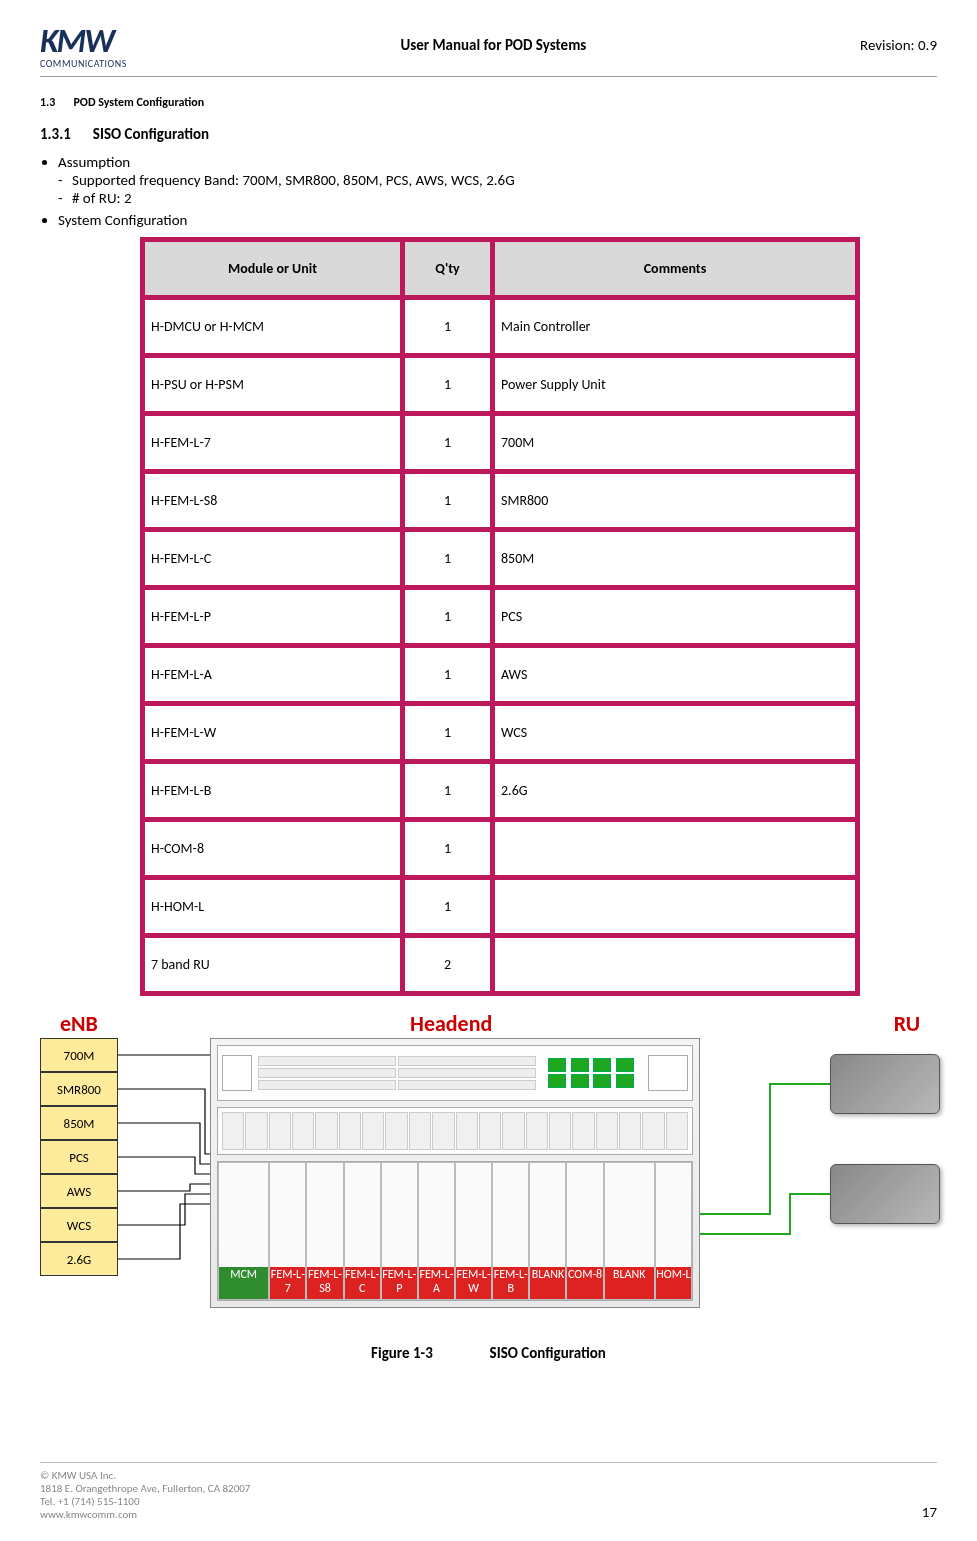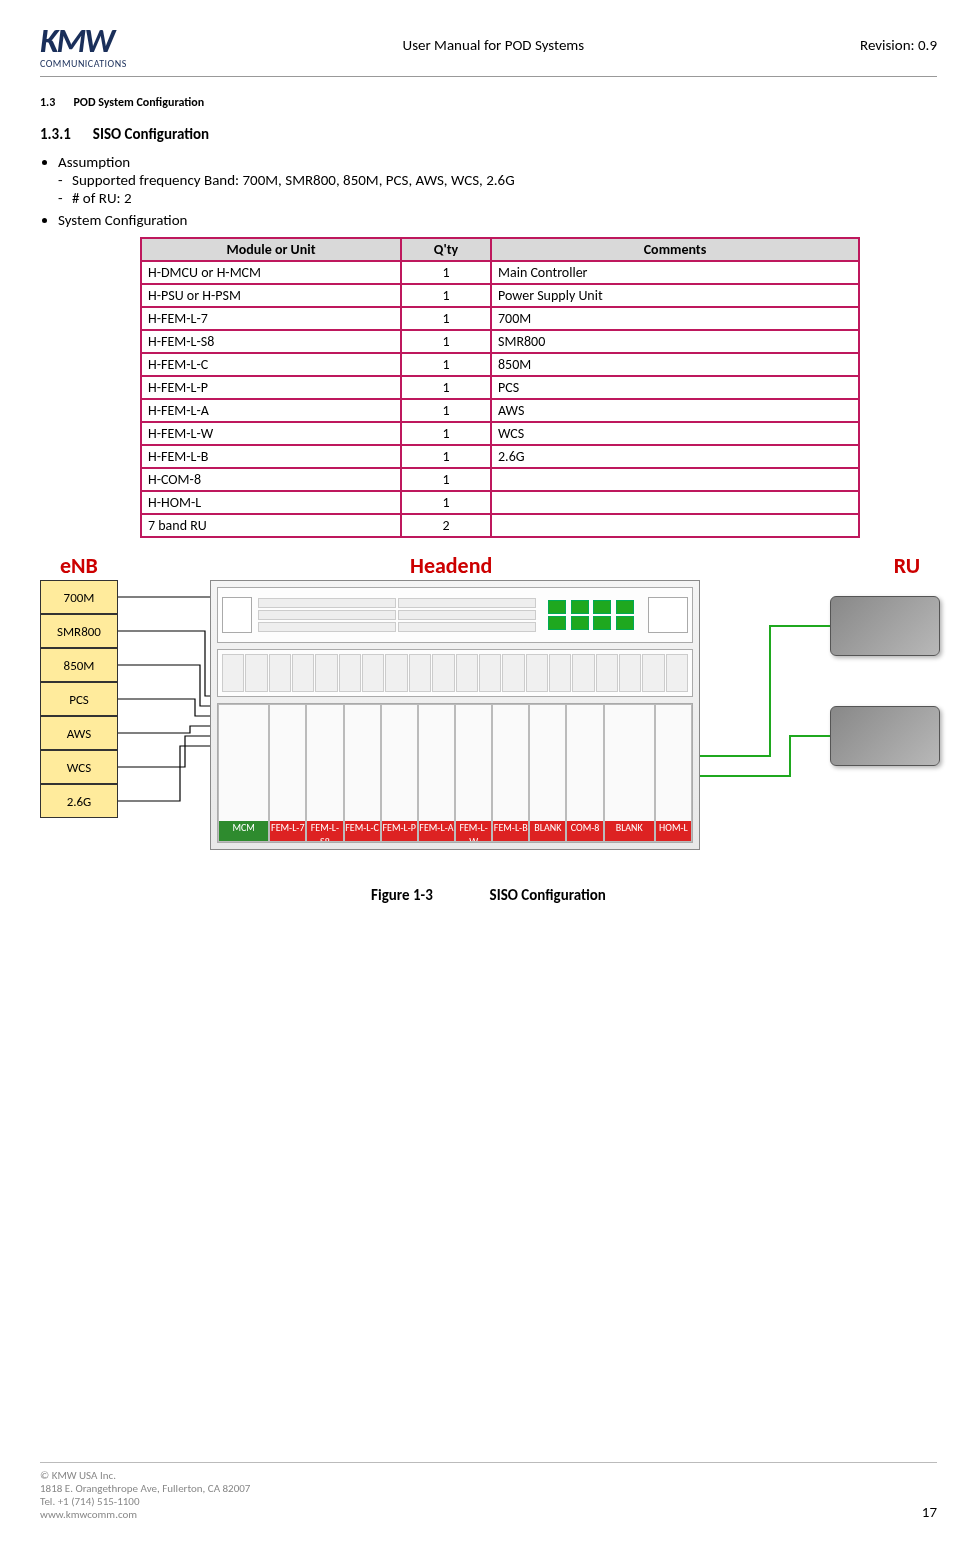--- a/index.html
+++ b/index.html
@@ -28,39 +28,39 @@
     font-size: 34px;
     color: #1a2f5a;
     letter-spacing: -2px;
   }
   .logo-sub {
     font-size: 10px;
     color: #1a2f5a;
     letter-spacing: 0.5px;
     margin-top: -4px;
   }
-  .doc-title { font-size: 15px; text-align: center; flex: 1; }
+  .doc-title { font-size: 15px; text-align: center; flex: 1; font-weight: bold; }
   .revision { font-size: 15px; }
   .h1 { font-size: 12px; font-weight: 700; margin: 6px 0 8px; }
   .h1 .num { margin-right: 18px; }
   .h2 { font-size: 15px; font-weight: 700; margin: 16px 0 10px; }
   .h2 .num { margin-right: 22px; }
   ul.bullets { list-style: disc; margin-left: 18px; margin-bottom: 8px; }
   ul.bullets > li { margin-bottom: 4px; font-size: 15px; }
   .sublist { font-size: 15px; }
   .sublist .dash { display: inline-block; width: 14px; }
   .config-table {
     border-collapse: collapse;
     margin: 6px 0 18px 100px;
     font-size: 14px;
     width: 720px;
   }
   .config-table th, .config-table td {
-    border: 2px solid #be185d;
-    padding: 2px 6px;
+    border: 5px solid #be185d;
+    padding: 18px 6px;
     text-align: left;
     height: 22px;
   }
   .config-table th { background: #d9d9d9; font-weight: 700; text-align: center; }
   .config-table th.col-module { width: 260px; }
   .config-table th.col-qty { width: 90px; }
   .config-table td.qty { text-align: center; }
   .diagram-wrap { position: relative; width: 900px; height: 320px; margin: 0 auto; }
   .diag-label { position: absolute; font-size: 22px; color: #c00; font-weight: bold; }
   .lbl-enb { left: 20px; top: -4px; }
@@ -88,21 +88,21 @@
   }
   .shelf-top { top: 6px; height: 56px; display: flex; }
   .shelf-mid { top: 68px; height: 48px; }
   .shelf-bottom { top: 122px; bottom: 6px; }
   .port-grid { display: grid; grid-template-columns: repeat(4,1fr); gap: 2px; padding: 6px; width: 100px; }
   .port { width: 18px; height: 14px; background: #1fa81f; border: 1px solid #0a5; }
   .slots { display: grid; grid-template-columns: repeat(20,1fr); gap: 1px; padding: 4px; height: 100%; }
   .slot { background: #f0f0f0; border: 1px solid #ccc; }
   .bottom-row { display: flex; height: 100%; }
   .module-col { flex: 1; border: 1px solid #bbb; display: flex; flex-direction: column; justify-content: flex-end; font-size: 5px; }
-  .module-hdr { height: 20px; color: #fff; font-size: 10px; text-align: center; line-height: 14px; overflow: hidden; }
+  .module-hdr { height: 32px; color: #fff; font-size: 12px; text-align: center; line-height: 14px; overflow: hidden; }
   .mh-green { background: #2e8b2e; }
   .mh-red { background: #d22; }
   .module-body { flex: 1; background: #fafafa; }
   .ru-stack { position: absolute; right: 0; top: 40px; display: flex; flex-direction: column; gap: 50px; }
   .ru-unit {
     width: 110px; height: 60px;
     background: linear-gradient(135deg,#888,#b8b8b8);
     border: 1px solid #555;
     border-radius: 6px;
     box-shadow: 2px 2px 4px rgba(0,0,0,.3);

